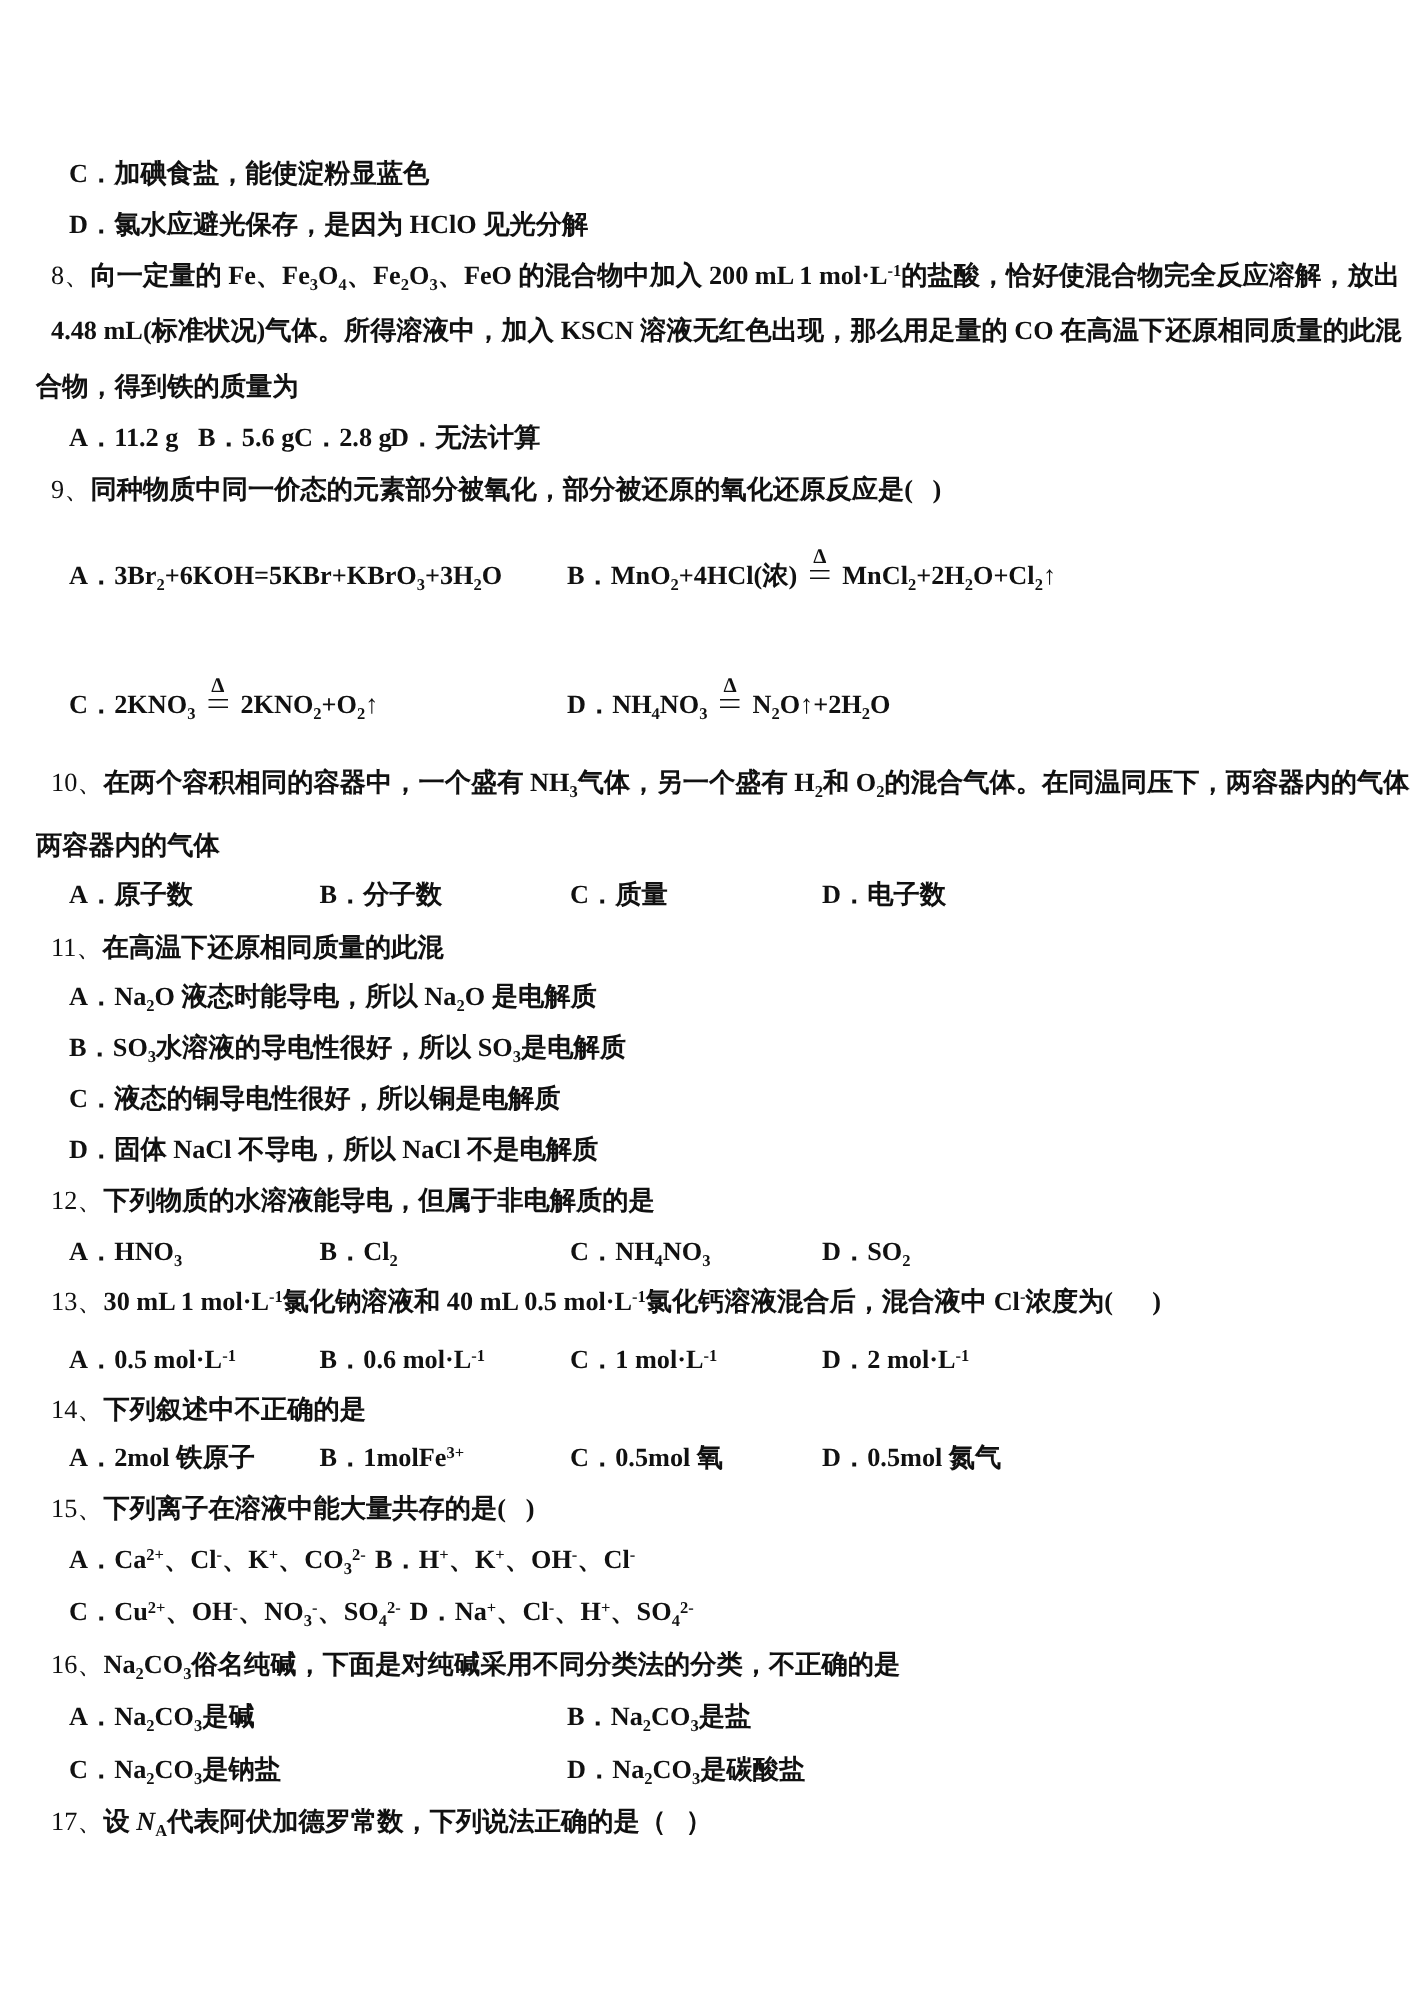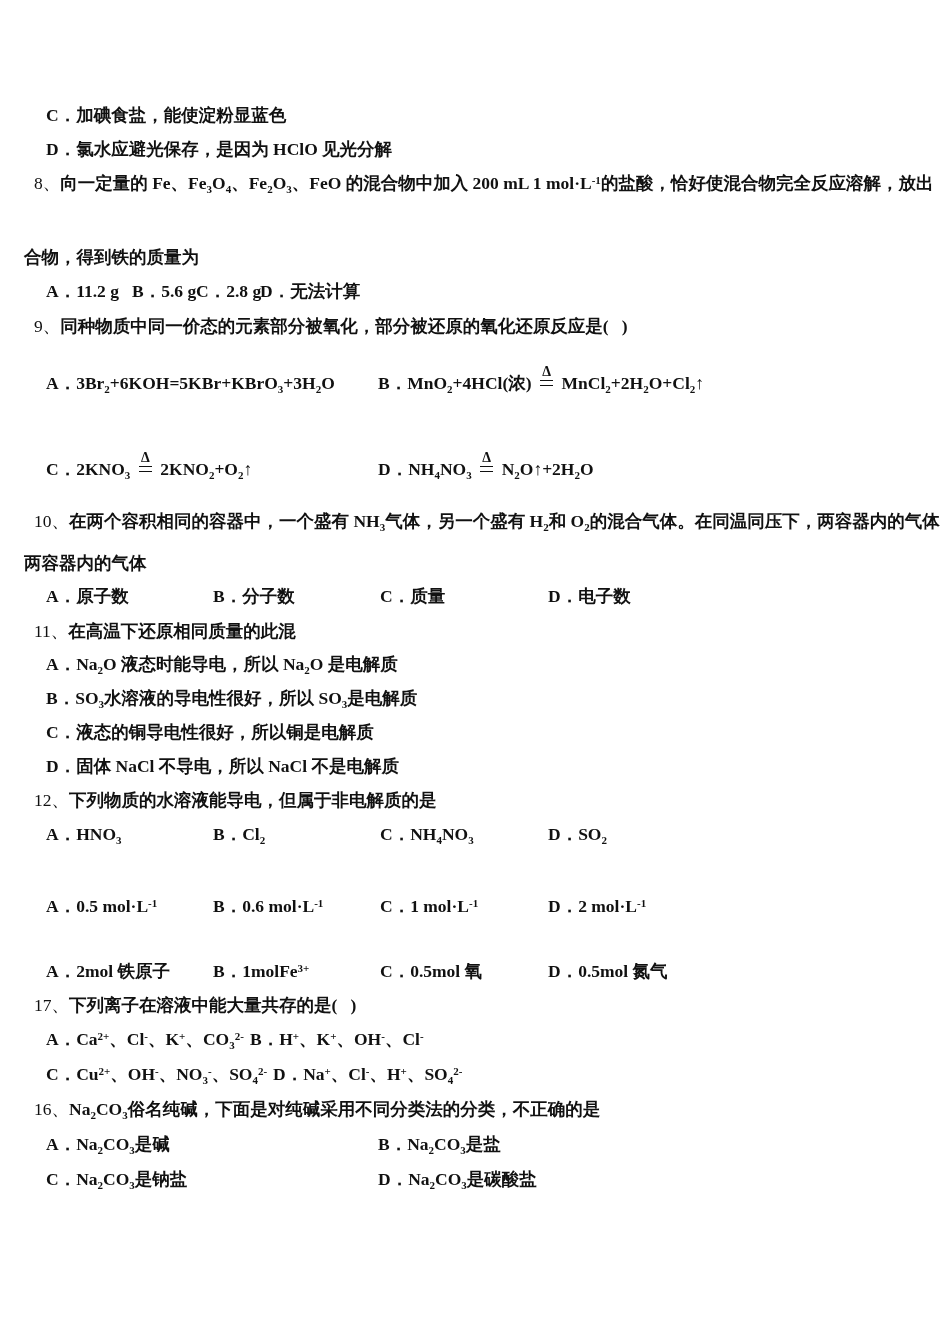--- a/index.html
+++ b/index.html
@@ -26,20 +26,23 @@
 
   <div class="ln" style="top:104px">
     <span class="cell" style="left:46px"><span class="lab">C．</span><span>加碘食盐，能使淀粉显蓝色</span></span>
   </div>
   <div class="ln" style="top:138px">
     <span class="cell" style="left:46px"><span class="lab">D．</span><span>氯水应避光保存，是因为 HClO 见光分解</span></span>
   </div>
 
   <div class="ln" style="top:172px;left:34px">
     <span class="num">8、</span><span>向一定量的 Fe、Fe<sub>3</sub>O<sub>4</sub>、Fe<sub>2</sub>O<sub>3</sub>、FeO 的混合物中加入 200 mL 1 mol·L<sup>-1</sup>的盐酸，恰好使混合物完全反应溶解，放出</span>
+  </div>
+  <div class="ln" style="top:209px;left:34px">
+    <span>4.48 mL(标准状况)气体。所得溶液中，加入 KSCN 溶液无红色出现，那么用足量的 CO 在高温下还原相同质量的此混</span>
   </div>
   <div class="ln" style="top:246px;left:24px">
     <span>合物，得到铁的质量为</span>
   </div>
   <div class="ln" style="top:280px">
     <span class="cell" style="left:46px"><span class="lab">A．</span><span>11.2 g</span></span>
     <span class="cell" style="left:132px"><span class="lab">B．</span><span>5.6 g</span></span>
     <span class="cell" style="left:196px"><span class="lab">C．</span><span>2.8 g</span></span>
     <span class="cell" style="left:260px"><span class="lab">D．</span><span>无法计算</span></span>
   </div>
@@ -97,36 +100,42 @@
   <div class="ln" style="top:789px;left:34px">
     <span class="num">12、</span><span>下列物质的水溶液能导电，但属于非电解质的是</span>
   </div>
   <div class="ln" style="top:823px">
     <span class="cell" style="left:46px"><span class="lab">A．</span><span>HNO<sub>3</sub></span></span>
     <span class="cell" style="left:213px"><span class="lab">B．</span><span>Cl<sub>2</sub></span></span>
     <span class="cell" style="left:380px"><span class="lab">C．</span><span>NH<sub>4</sub>NO<sub>3</sub></span></span>
     <span class="cell" style="left:548px"><span class="lab">D．</span><span>SO<sub>2</sub></span></span>
   </div>
 
+  <div class="ln" style="top:856px;left:34px">
+    <span class="num">13、</span><span>30 mL 1 mol·L<sup>-1</sup>氯化钠溶液和 40 mL 0.5 mol·L<sup>-1</sup>氯化钙溶液混合后，混合液中 Cl<sup>-</sup>浓度为(&nbsp;&nbsp;&nbsp;&nbsp;&nbsp;&nbsp;)</span>
+  </div>
   <div class="ln" style="top:895px">
     <span class="cell" style="left:46px"><span class="lab">A．</span><span>0.5 mol·L<sup>-1</sup></span></span>
     <span class="cell" style="left:213px"><span class="lab">B．</span><span>0.6 mol·L<sup>-1</sup></span></span>
     <span class="cell" style="left:380px"><span class="lab">C．</span><span>1 mol·L<sup>-1</sup></span></span>
     <span class="cell" style="left:548px"><span class="lab">D．</span><span>2 mol·L<sup>-1</sup></span></span>
   </div>
 
+  <div class="ln" style="top:928px;left:34px">
+    <span class="num">14、</span><span>下列叙述中不正确的是</span>
+  </div>
   <div class="ln" style="top:960px">
     <span class="cell" style="left:46px"><span class="lab">A．</span><span>2mol 铁原子</span></span>
     <span class="cell" style="left:213px"><span class="lab">B．</span><span>1molFe<sup>3+</sup></span></span>
     <span class="cell" style="left:380px"><span class="lab">C．</span><span>0.5mol 氧</span></span>
     <span class="cell" style="left:548px"><span class="lab">D．</span><span>0.5mol 氮气</span></span>
   </div>
 
   <div class="ln" style="top:994px;left:34px">
-    <span class="num">17、</span><span>下列离子在溶液中能大量共存的是(&nbsp;&nbsp;&nbsp;)</span>
+    <span class="num">15、</span><span>下列离子在溶液中能大量共存的是(&nbsp;&nbsp;&nbsp;)</span>
   </div>
   <div class="ln" style="top:1028px">
     <span class="cell" style="left:46px"><span class="lab">A．</span><span>Ca<sup>2+</sup>、Cl<sup>-</sup>、K<sup>+</sup>、CO<sub>3</sub><sup>2-</sup></span></span>
     <span class="cell" style="left:250px"><span class="lab">B．</span><span>H<sup>+</sup>、K<sup>+</sup>、OH<sup>-</sup>、Cl<sup>-</sup></span></span>
   </div>
   <div class="ln" style="top:1063px">
     <span class="cell" style="left:46px"><span class="lab">C．</span><span>Cu<sup>2+</sup>、OH<sup>-</sup>、NO<sub>3</sub><sup>-</sup>、SO<sub>4</sub><sup>2-</sup></span></span>
     <span class="cell" style="left:273px"><span class="lab">D．</span><span>Na<sup>+</sup>、Cl<sup>-</sup>、H<sup>+</sup>、SO<sub>4</sub><sup>2-</sup></span></span>
   </div>
 
@@ -135,14 +144,17 @@
   </div>
   <div class="ln" style="top:1133px">
     <span class="cell" style="left:46px"><span class="lab">A．</span><span>Na<sub>2</sub>CO<sub>3</sub>是碱</span></span>
     <span class="cell" style="left:378px"><span class="lab">B．</span><span>Na<sub>2</sub>CO<sub>3</sub>是盐</span></span>
   </div>
   <div class="ln" style="top:1168px">
     <span class="cell" style="left:46px"><span class="lab">C．</span><span>Na<sub>2</sub>CO<sub>3</sub>是钠盐</span></span>
     <span class="cell" style="left:378px"><span class="lab">D．</span><span>Na<sub>2</sub>CO<sub>3</sub>是碳酸盐</span></span>
   </div>
 
+  <div class="ln" style="top:1203px;left:34px">
+    <span class="num">17、</span><span>设 <i>N</i><sub>A</sub>代表阿伏加德罗常数，下列说法正确的是（&nbsp;&nbsp;&nbsp;）</span>
+  </div>
 
 </div>
 
 </body></html>

